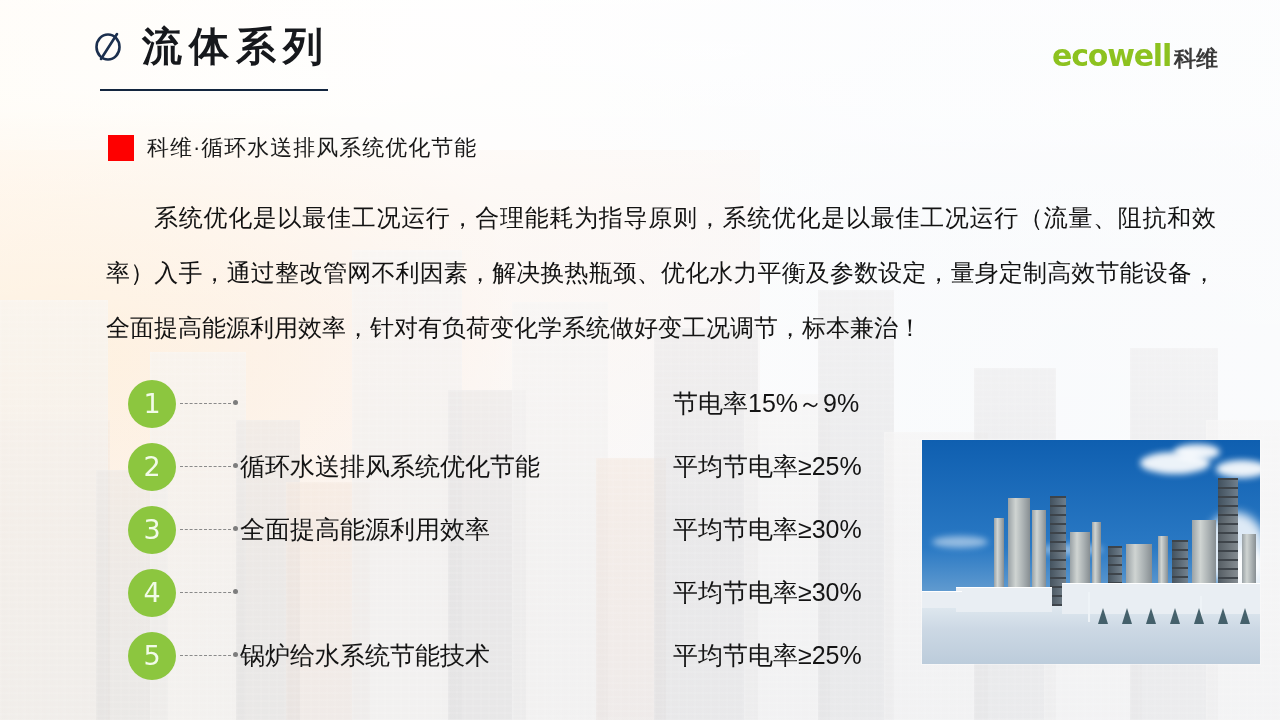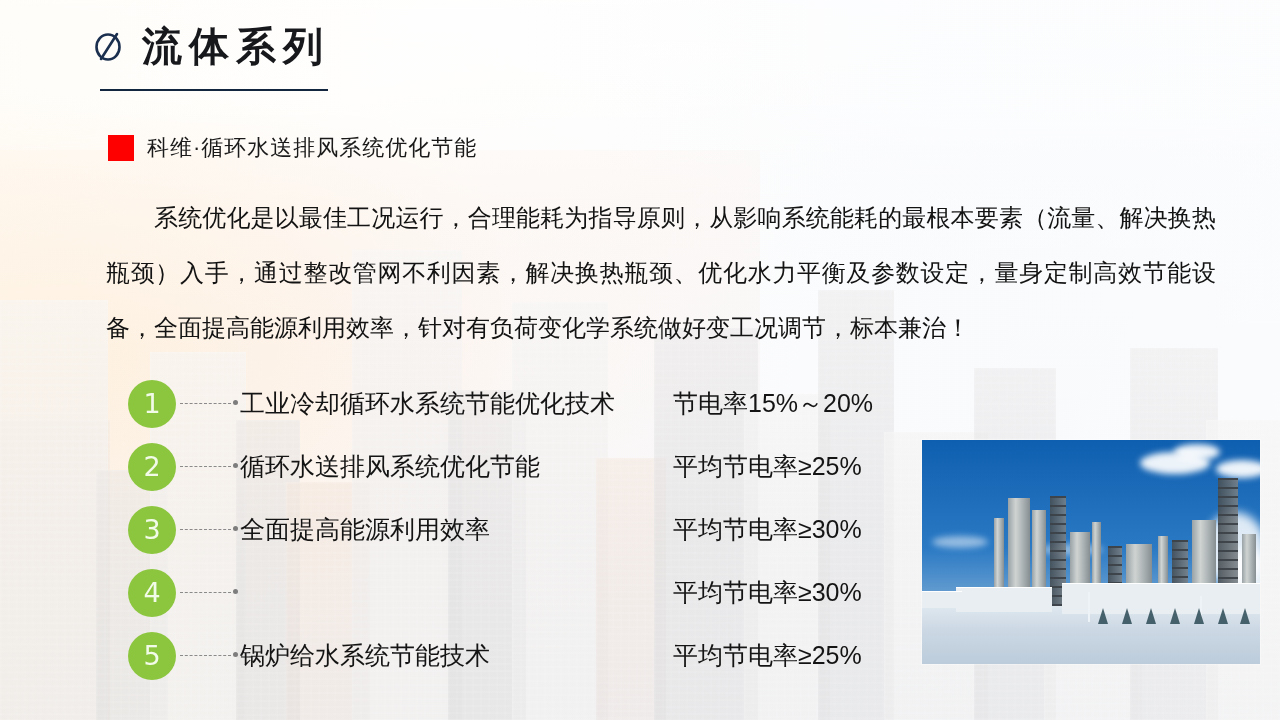--- a/index.html
+++ b/index.html
@@ -399,38 +399,41 @@
     <span class="slash-circle">
       <svg width="34" height="34" viewBox="0 0 34 34" aria-hidden="true">
         <ellipse cx="16" cy="18" rx="11.5" ry="12.5" fill="none" stroke="#1b2f4e" stroke-width="2.6"></ellipse>
         <line x1="25" y1="5" x2="9" y2="30" stroke="#1b2f4e" stroke-width="2.6" stroke-linecap="round"></line>
       </svg>
     </span>
     <span class="page-title">流体系列</span>
   </div>
   <div class="title-rule"></div>
 
+  <div class="logo">
+    <span class="logo-mark">ecowell</span>
+    <span class="logo-cn">科维</span>
+  </div>
 
   <div class="section-head">
     <span class="red-square"></span>
     <span class="section-title">科维·循环水送排风系统优化节能</span>
   </div>
 
-  <div class="para">系统优化是以最佳工况运行，合理能耗为指导原则，从影响系统能耗的最根本要素（流量、解决换热瓶颈）入手，通过整改管网不利因素，解决换热瓶颈、优化水力平衡及参数设定，量身定制高效节能设备，全面提高能源利用效率，针对有负荷变化学系统做好变工况调节，标本兼治！</div>
+  <div class="para">系统优化是以最佳工况运行，合理能耗为指导原则，系统优化是以最佳工况运行（流量、阻抗和效率）入手，通过整改管网不利因素，解决换热瓶颈、优化水力平衡及参数设定，量身定制高效节能设备，全面提高能源利用效率，针对有负荷变化学系统做好变工况调节，标本兼治！</div>
 
   <div class="list">
 
     <div class="list-item first">
       <span class="num-circle">1</span>
       <span class="connector">
           <span class="dash"></span>
           <span class="dot"></span>
         </span>
-      <span class="item-label">工业冷却循环水系统节能优化技术</span>
-      <span class="item-value">节电率15%～20%</span>
+      <span class="item-value">节电率15%～9%</span>
     </div>
 
     <div class="list-item">
       <span class="num-circle">2</span>
       <span class="connector">
           <span class="dash"></span>
           <span class="dot"></span>
         </span>
       <span class="item-label">循环水送排风系统优化节能</span>
       <span class="item-value">平均节电率≥25%</span>

